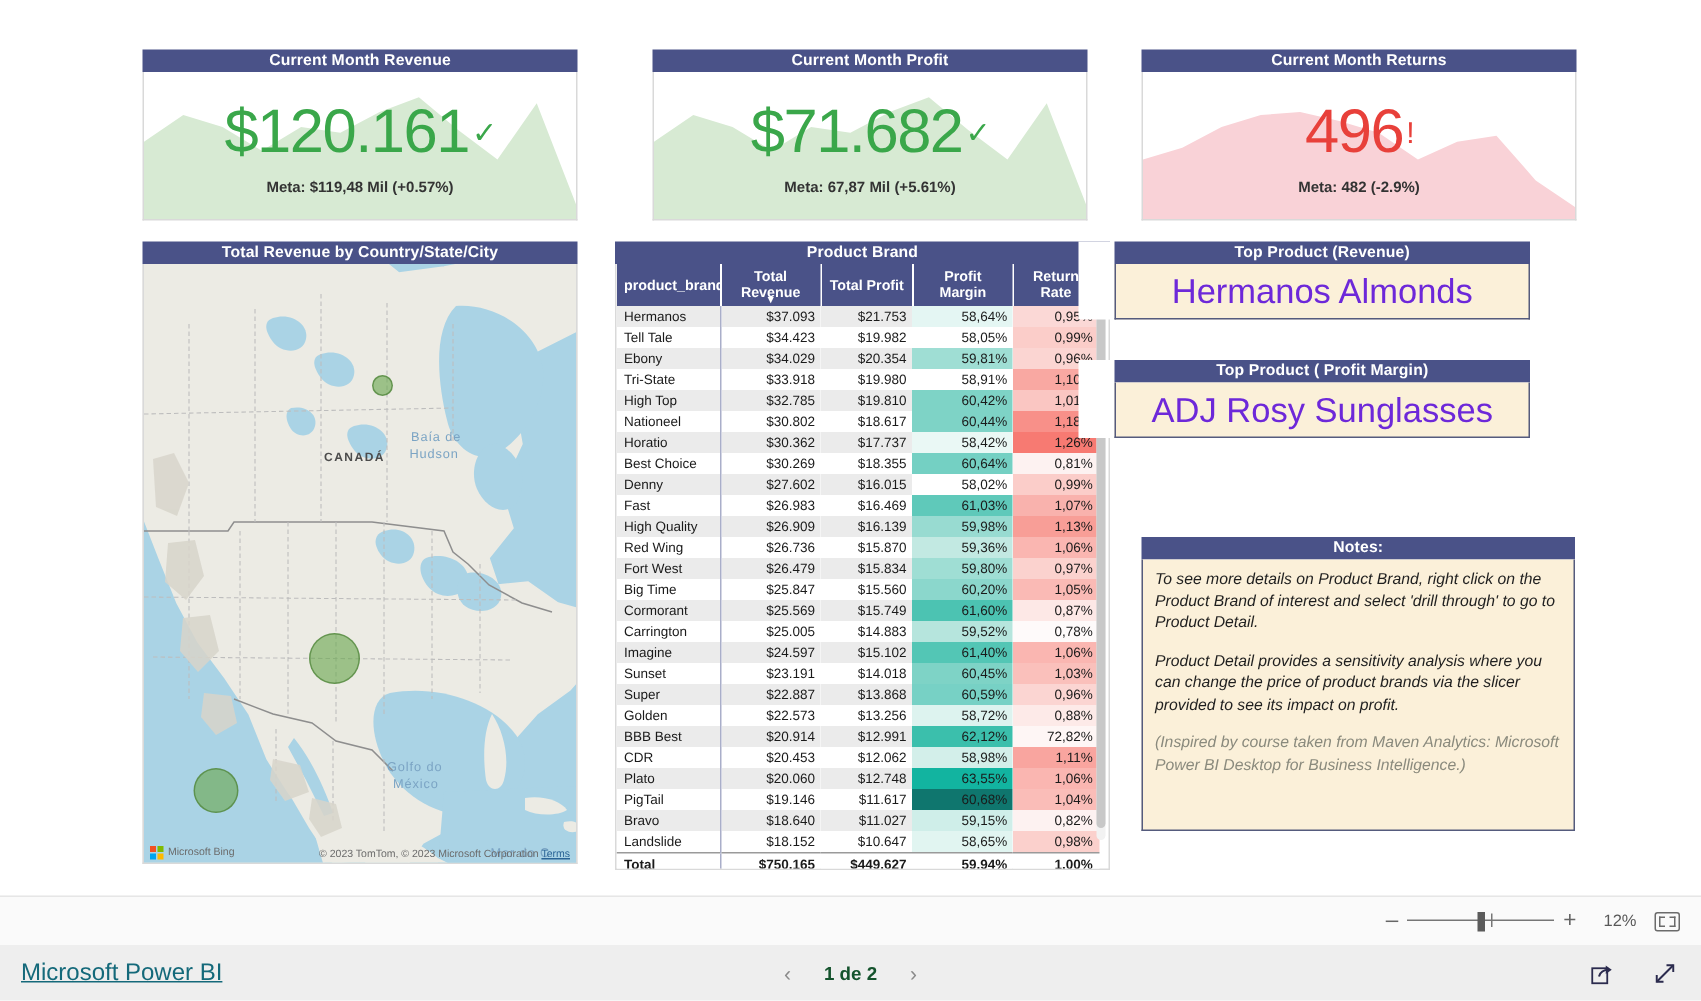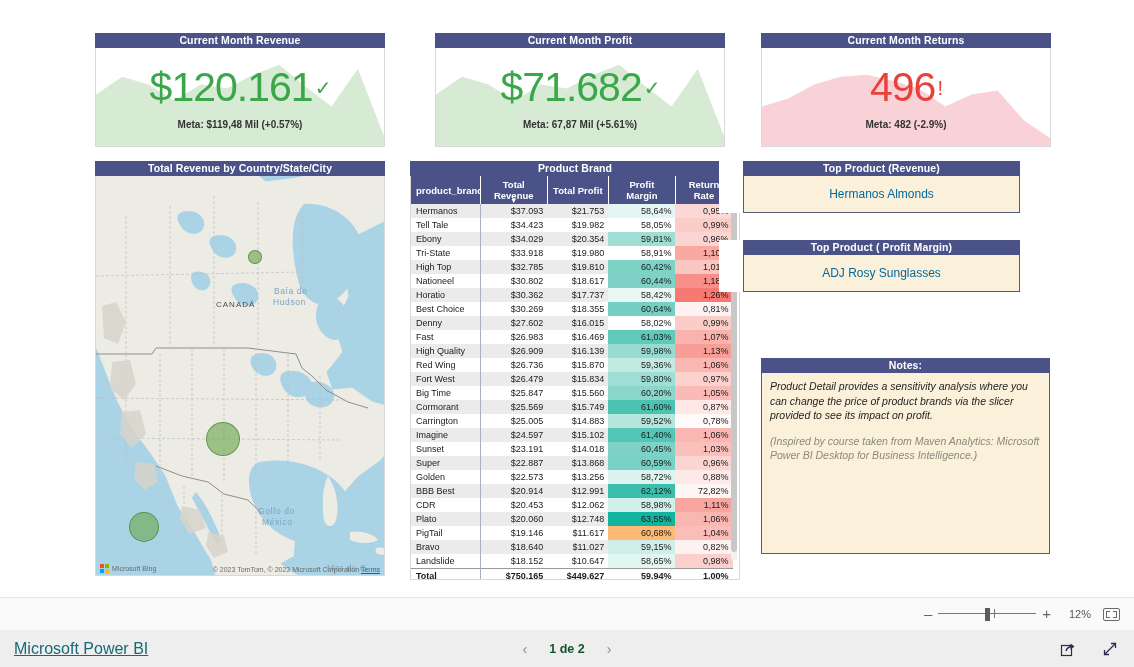--- a/index.html
+++ b/index.html
@@ -67,21 +67,21 @@
     height: 400px;
     border: 1px solid #d9d9d9;
     border-top: none;
     overflow: hidden;
     background: #e9e7e1;
   }
   .maparea svg { position: absolute; left: 0; top: 0; }
   .map-label {
     position: absolute;
     font-size: 8px;
-    font-weight: 400;
+    font-weight: 700;
     color: #4c4c4c;
     letter-spacing: 1px;
     white-space: nowrap;
     z-index: 5;
   }
   .map-label.water { color: #7ba4c4; font-weight: 400; letter-spacing: .6px; font-size: 8.5px; }
   .map-bubble {
     position: absolute;
     border-radius: 50%;
     background: rgba(106,168,79,.62);
@@ -158,21 +158,21 @@
   
   .topcard { left: 719px; width: 301px; padding-left: 24px; }
   .topcard .body {
     height: 37px;
     border: 1px solid #555b7d;
     border-top: none;
     background: #fbf0d9;
     display: flex; align-items: center; justify-content: center;
   }
   .topcard .body span {
-    font-size: 12px; color: #0369a1; font-weight: 400; white-space: nowrap;
+    font-size: 23px; color: #6d28d9; font-weight: 400; white-space: nowrap;
   }
   .notescard { left: 761px; top: 358px; width: 289px; }
   .notescard .body {
     height: 181px;
     border: 1px solid #555b7d;
     border-top: none;
     background: #fbf0d9;
     padding: 6px 8px 4px 8px;
   }
   .notescard p {
@@ -570,21 +570,21 @@
               <td class="brand">Plato</td>
               <td class="col-div">$20.060</td>
               <td class="">$12.748</td>
               <td class="" style="background: rgb(18, 180, 160);">63,55%</td>
               <td class="" style="background: rgb(250, 182, 177);">1,06%</td>
             </tr>
             <tr>
               <td class="brand">PigTail</td>
               <td class="col-div">$19.146</td>
               <td class="">$11.617</td>
-              <td class="" style="background: #fdba74;">60,68%</td>
+              <td class="" style="background: #0f766e;">60,68%</td>
               <td class="" style="background: rgb(250, 189, 184);">1,04%</td>
             </tr>
             <tr class="alt">
               <td class="brand">Bravo</td>
               <td class="col-div">$18.640</td>
               <td class="">$11.027</td>
               <td class="" style="background: rgb(207, 238, 233);">59,15%</td>
               <td class="" style="background: rgb(253, 242, 241);">0,82%</td>
             </tr>
             <tr>
@@ -619,20 +619,21 @@
   <div class="visual topcard" style="top:240px;">
     <div class="vhdr">Top  Product ( Profit Margin)</div>
     <div class="body">
       <span>ADJ Rosy Sunglasses</span>
     </div>
   </div>
 
   <div class="visual notescard">
     <div class="vhdr">Notes:</div>
     <div class="body">
+      <p>To see more details on Product Brand, right click on the Product Brand of interest and select 'drill through' to go to Product Detail.</p>
       <p>Product Detail provides a sensitivity analysis where you can change the price of product brands via the slicer provided to see its impact on profit.</p>
       <p class="dim">(Inspired by course taken from Maven Analytics:  Microsoft Power BI Desktop for Business Intelligence.)</p>
     </div>
   </div>
 
 </div>
 
 <div class="statusbar">
   <div class="zoomctl">
     <span class="minus">–</span>

